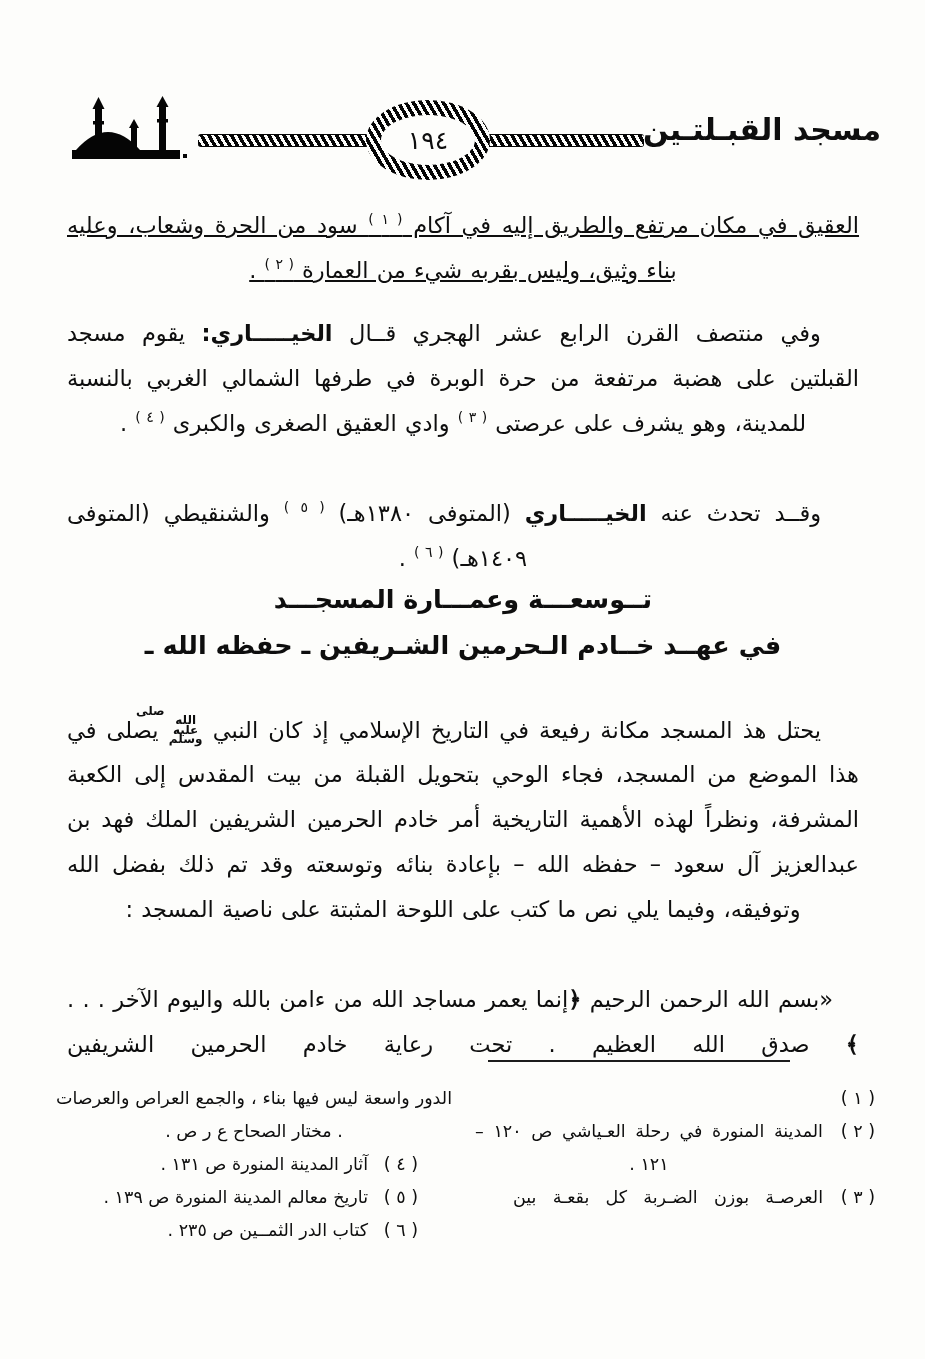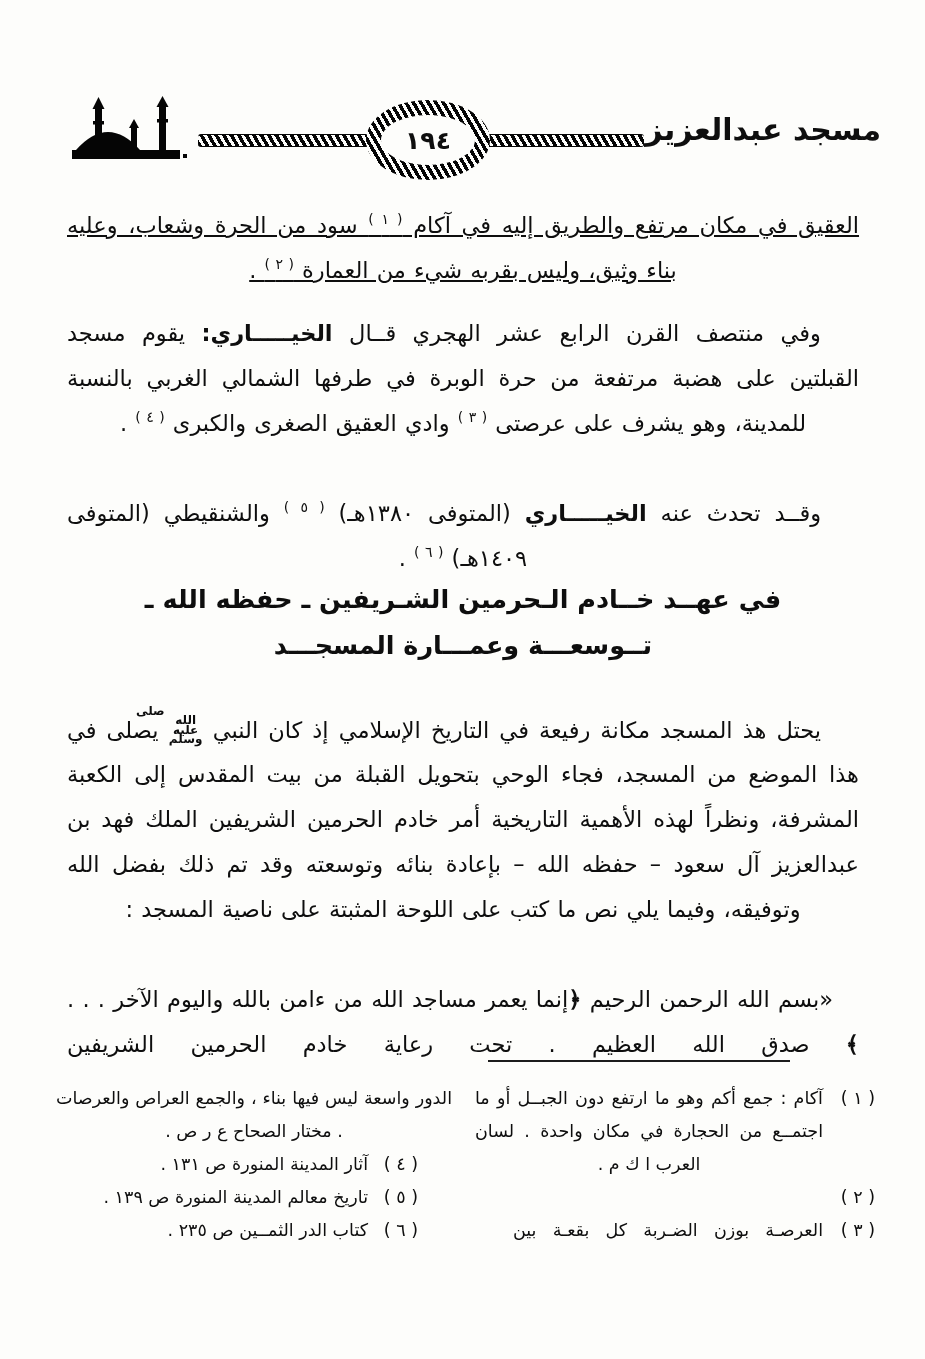--- a/index.html
+++ b/index.html
@@ -24,21 +24,21 @@
   .rope-right{left:486px;width:158px;}
   .pn-oval{
     position:absolute;left:366px;top:100px;width:124px;height:80px;
     border-radius:50%;
     background:repeating-linear-gradient(60deg,#050505 0 3.5px,#fdfdfb 3.5px 6.5px);
     display:flex;align-items:center;justify-content:center;
   }
   .pn-inner{
     width:94px;height:50px;background:#fdfdfb;border-radius:50%;
     display:flex;align-items:center;justify-content:center;
-    font-size:25px;font-weight:bold;
+    font-size:25px;font-weight:normal;
   }
   .mosque{position:absolute;left:70px;top:96px;}
   
   .para{
     position:absolute;right:66px;width:792px;direction:rtl;
     font-size:22.5px;line-height:45px;text-align:justify;
     word-spacing:1px;
   }
   .p1{top:180px;text-align-last:center;text-decoration:underline;}
   .p2{top:288px;text-indent:38px;text-align-last:center;}
@@ -72,21 +72,21 @@
   .fn-cont{text-align:justify;text-align-last:center;}
   .fn-one{display:flex;margin-right:34px;}
   .fn-one .fn-marker{flex:0 0 50px;}
   .fn-one .fn-text{text-align:center;text-align-last:right;}
 </style>
 </head>
 <body>
 
 <div class="page">
 
-  <div class="hdr-title">مسجد عبدالعزيز</div>
+  <div class="hdr-title">مسجد القبـلتـين</div>
 
   <div class="rope rope-left"></div>
   <div class="rope rope-right"></div>
 
   <div class="pn-oval">
     <div class="pn-inner">١٩٤</div>
   </div>
 
   <svg class="mosque" width="122" height="72" viewBox="0 0 122 72" xmlns="http://www.w3.org/2000/svg">
     <g fill="#050505">
@@ -104,37 +104,37 @@
     </g>
   </svg>
 
   <p class="para p1"><span>العقيق في مكان مرتفع والطريق إليه في آكام </span><sup class="fn">( ١ )</sup><span> سود من الحرة وشعاب، وعليه بناء وثيق، وليس بقربه شيء  من العمارة </span><sup class="fn">( ٢ )</sup><span> .</span></p>
 
   <p class="para p2"><span>وفي منتصف القرن الرابع عشر الهجري قــال </span><span class="b">الخيـــــاري:</span><span> يقوم مسجد القبلتين على هضبة مرتفعة من حرة الوبرة في طرفها الشمالي الغربي بالنسبة للمدينة، وهو يشرف على عرصتى </span><sup class="fn">( ٣ )</sup><span> وادي العقيق الصغرى والكبرى </span><sup class="fn">( ٤ )</sup><span> .</span></p>
 
   <p class="para p3"><span>وقــد تحدث عنه </span><span class="b">الخيـــــاري</span><span> (المتوفى ١٣٨٠هـ) </span><sup class="fn">( ٥ )</sup><span> والشنقيطي (المتوفى ١٤٠٩هـ) </span><sup class="fn">( ٦ )</sup><span> .</span></p>
 
   <div class="sec-head">
+    <div>تــوسعـــة وعمـــارة المسجـــد</div>
     <div>في عهــد خــادم الـحرمين الشـريفين ـ حفظه الله ـ</div>
-    <div>تــوسعـــة وعمـــارة المسجـــد</div>
   </div>
 
   <p class="para p4"><span>يحتل هذ المسجد مكانة رفيعة في التاريخ الإسلامي إذ كان النبي </span><span class="pbuh">صلى الله عليه وسلم</span><span> يصلى في هذا الموضع من المسجد، فجاء الوحي بتحويل القبلة من بيت المقدس إلى الكعبة المشرفة، ونظراً لهذه الأهمية التاريخية أمر خادم الحرمين الشريفين الملك فهد بن عبدالعزيز آل سعود – حفظه الله – بإعادة بنائه وتوسعته وقد تم ذلك بفضل الله وتوفيقه، وفيما يلي نص ما كتب على اللوحة المثبتة على ناصية المسجد :</span></p>
 
   <p class="para p5"><span>«بسم الله الرحمن الرحيم </span><span class="qmark">﴿</span><span>إنما يعمر مساجد الله من ءامن بالله واليوم الآخر . . . </span><span class="qmark">﴾</span><span> صدق الله العظيم . تحت رعاية خادم الحرمين الشريفين</span></p>
 
   <div class="fn-sep"></div>
 
   <div class="fn-col fn-col-right">
     <div class="fn-item">
       <span class="fn-marker">( ١ )</span>
-      <span class="fn-text">آكام : جمع أكم وهو ما ارتفع دون الجبــل أو ما اجتمــع من الحجارة في مكان واحدة . لسان العرب ا ك م .</span>
     </div>
     <div class="fn-item">
       <span class="fn-marker">( ٢ )</span>
+      <span class="fn-text">المدينة المنورة في رحلة العـياشي ص ١٢٠ – ١٢١ .</span>
     </div>
     <div class="fn-item">
       <span class="fn-marker">( ٣ )</span>
       <span class="fn-text runon">العرصـة بوزن الضـربة كل بقعـة بين</span>
     </div>
   </div>
 
   <div class="fn-col fn-col-left">
     <div class="fn-cont">الدور واسعة ليس فيها بناء ، والجمع العراص والعرصات . مختار الصحاح ع ر ص .</div>
     <div class="fn-one">

